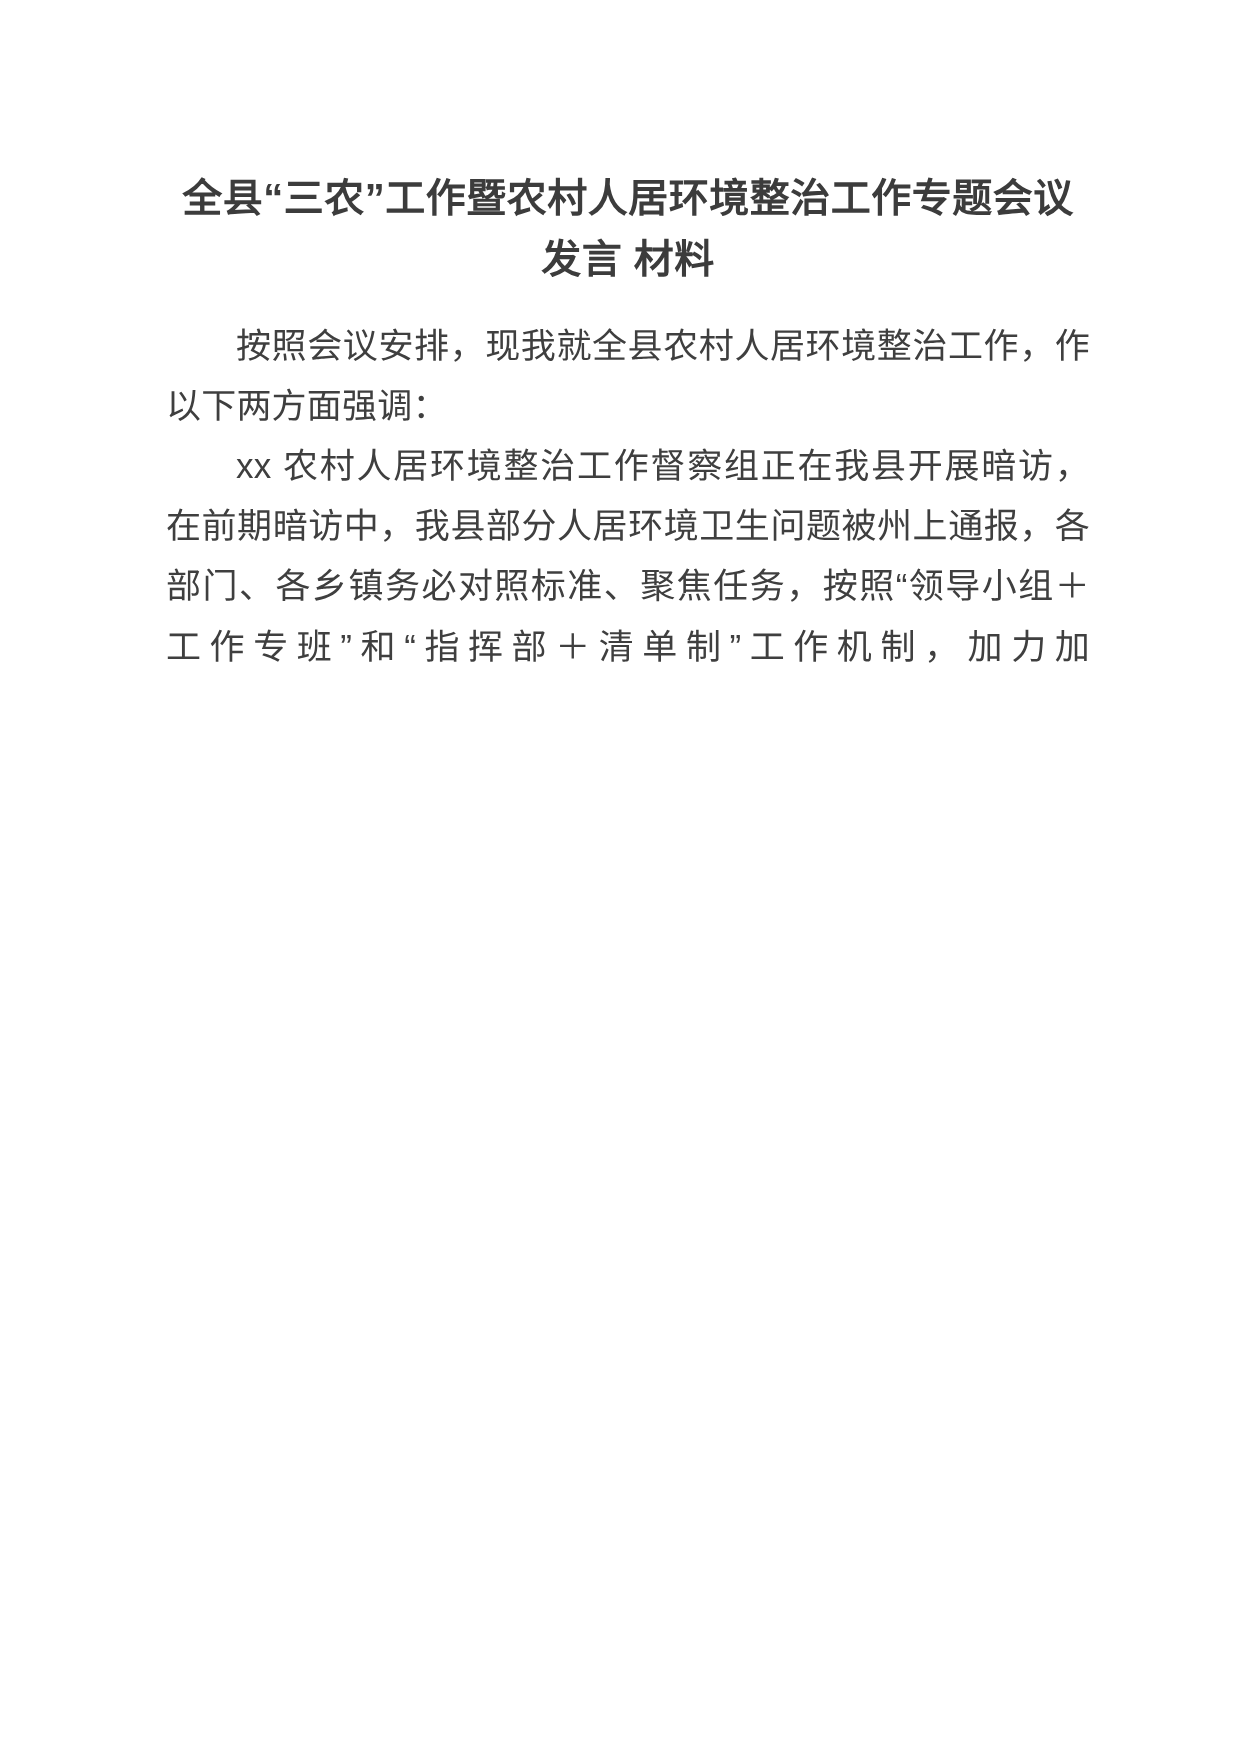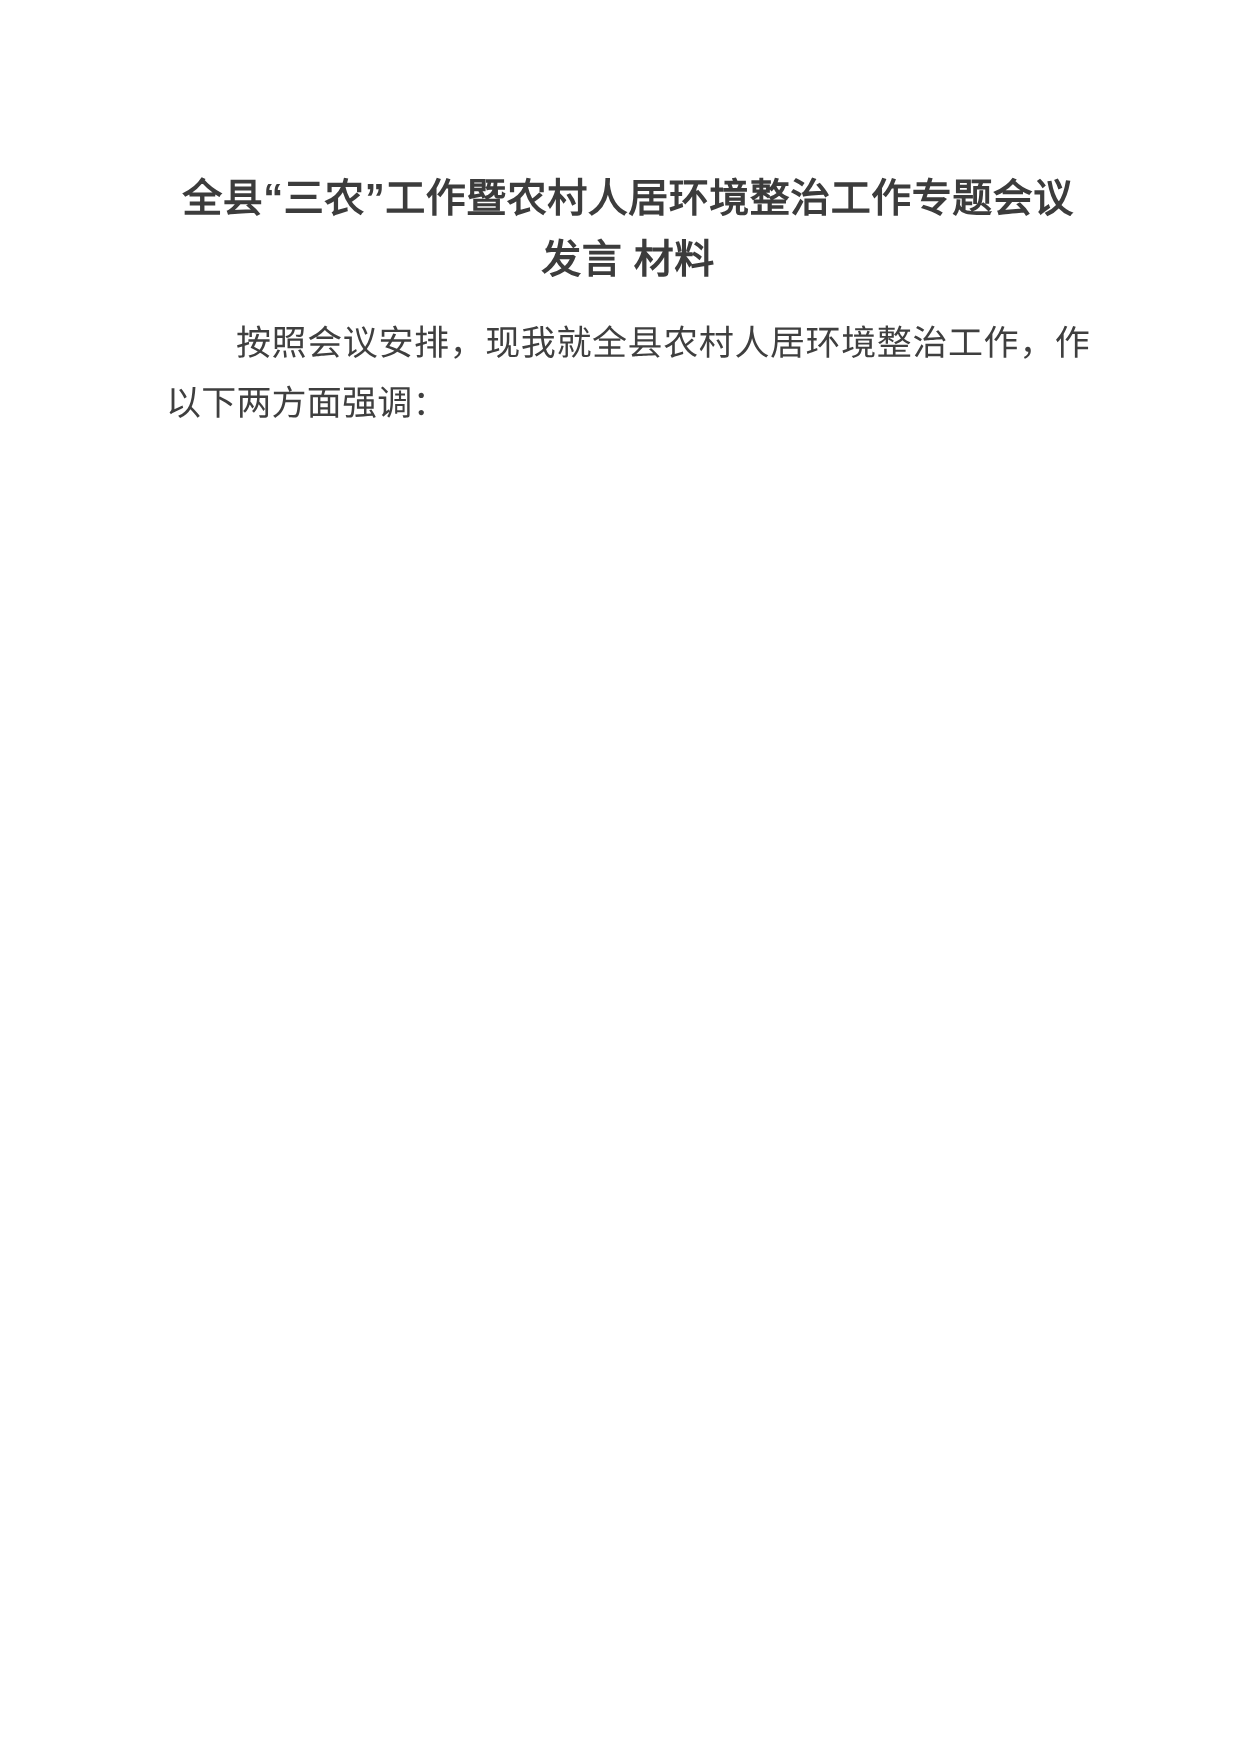--- a/index.html
+++ b/index.html
@@ -40,21 +40,20 @@
   .para {
     font-size: 35px;
     line-height: 1.72;
     text-align: justify;
     text-justify: inter-ideograph;
     text-align-last: left;
     color: #3f3f3f;
     margin: 0;
     text-indent: 2em;
     letter-spacing: 0.2px;
-    font-family: Liberation Mono, monospace;
   }
 
   .para + .para {
     margin-top: 0;
   }
 
   .para.heading-bold {
     font-weight: bold;
     color: #343434;
     letter-spacing: 0.6px;
@@ -71,14 +70,15 @@
 
   <h1 class="doc-title">
     <span>全县“三农”工作暨农村人居环境整治工作专题会议发言</span>
     <span>材料</span>
   </h1>
 
   <p class="para">按照会议安排，现我就全县农村人居环境整治工作，作以下两方面强调：</p>
 
 
 
+  <p class="para tail">xx 农村人居环境整治工作督察组正在我县开展暗访，在前期暗访中，我县部分人居环境卫生问题被州上通报，各部门、各乡镇务必对照标准、聚焦任务，按照“领导小组＋工作专班”和“指挥部＋清单制”工作机制，加力加</p>
 
 </div>
 
 </body></html>

